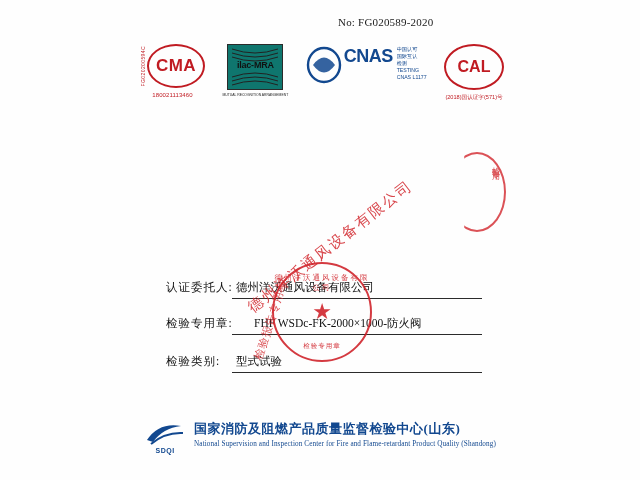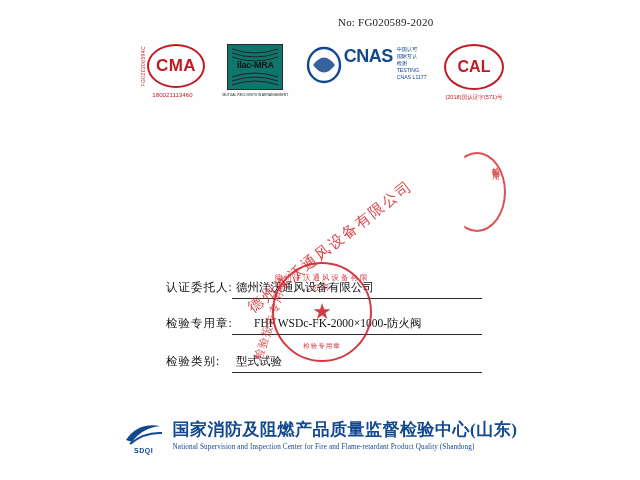--- a/index.html
+++ b/index.html
@@ -369,21 +369,21 @@
     font-weight: bold;
     letter-spacing: .5px;
     font-family: "Liberation Sans", sans-serif;
     margin-top: 1px;
   }
   .footer-texts {
     display: flex;
     flex-direction: column;
   }
   .footer-cn {
-    font-size: 17px;
+    font-size: 13px;
     font-weight: bold;
     color: #12488f;
     letter-spacing: .5px;
     font-family: "Liberation Serif", serif;
   }
   .footer-en {
     font-size: 7.2px;
     color: #12488f;
     margin-top: 2px;
     letter-spacing: .1px;

